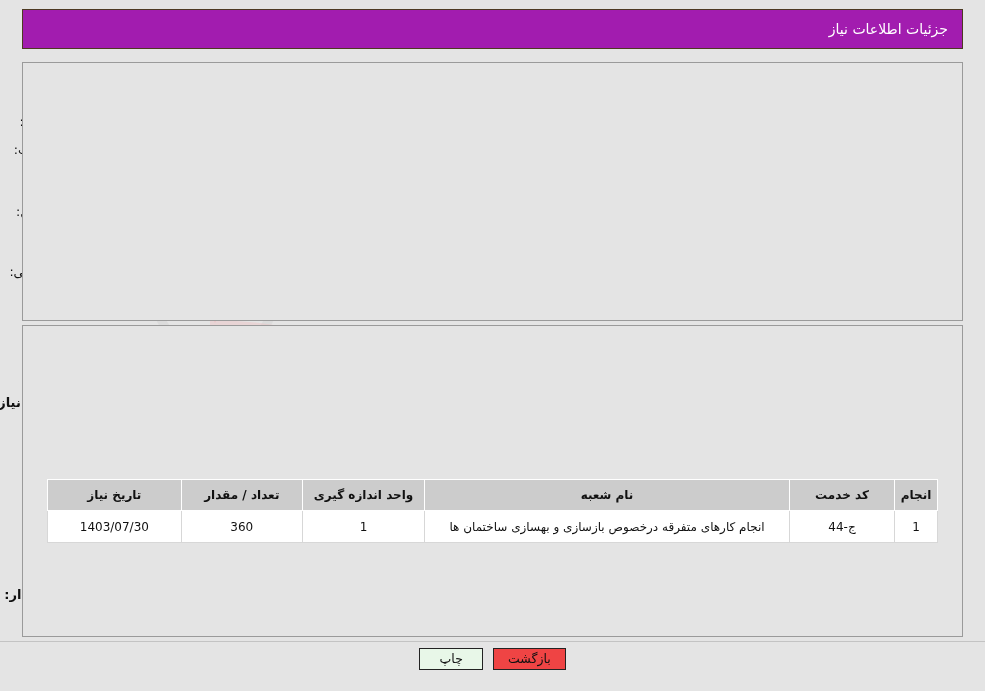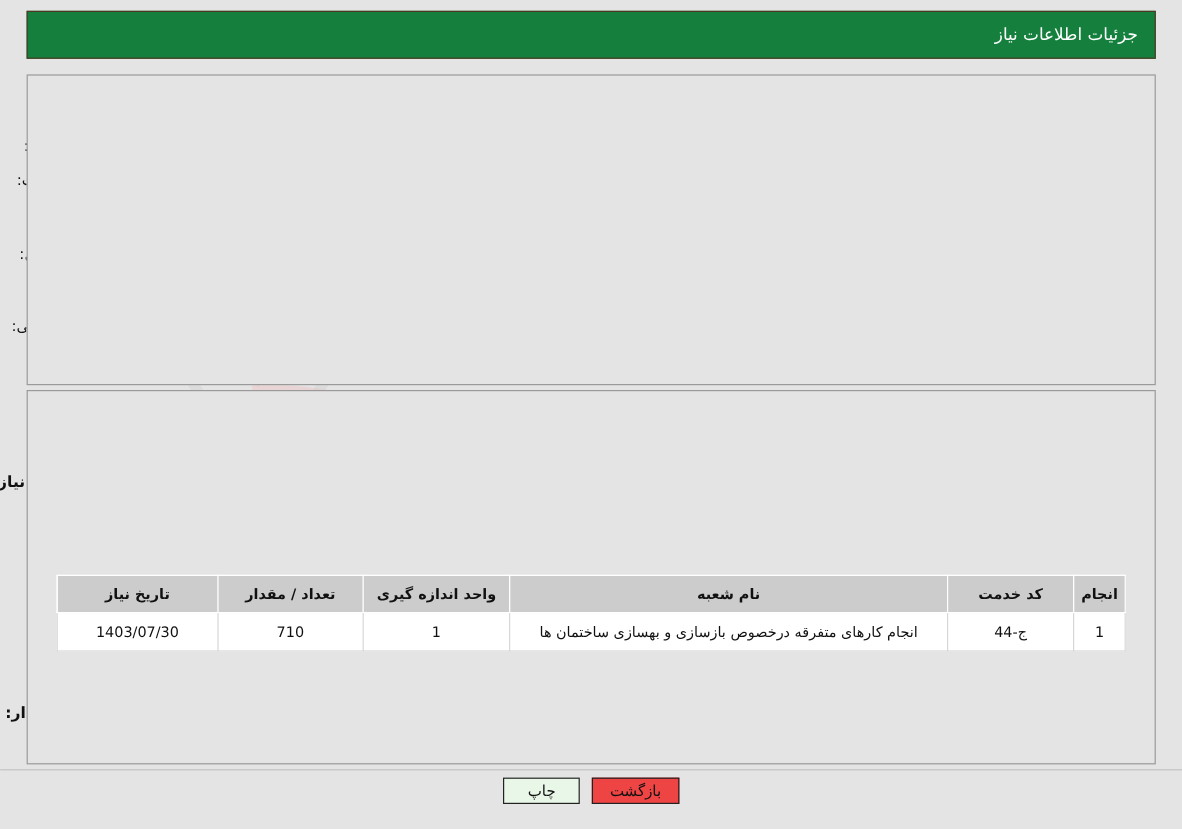--- a/index.html
+++ b/index.html
@@ -53,21 +53,21 @@
     opacity: .35;
   }
 
   
   .header-bar {
     position: absolute;
     left: 22px;
     top: 9px;
     width: 941px;
     height: 40px;
-    background: #15803d;
+    background: #a21caf;
     border: 1px solid #4d3a22;
     box-sizing: border-box;
     z-index: 10;
   }
   .header-title {
     position: absolute;
     right: 14px;
     top: 11px;
     color: #ffffff;
     font-size: 14px;
@@ -345,21 +345,21 @@
       <th class="c-qty">تعداد / مقدار</th>
       <th class="c-date">تاریخ نیاز</th>
     </tr>
   </thead>
   <tbody>
     <tr>
       <td>1</td>
       <td>ج-44</td>
       <td>انجام کارهای متفرقه درخصوص بازسازی و بهسازی ساختمان ها</td>
       <td>1</td>
-      <td>710</td>
+      <td>360</td>
       <td>1403/07/30</td>
     </tr>
   </tbody>
 </table>
 
 <div class="section-head" style="right:871px; top:587px;">توضیحات خریدار:</div>
 <div class="tbox" style="left:60px; top:548px; width:798px; height:78px;">بازدید قبل از قیمت گذاری الزامی میباشد و همچنین الزاما از استان قزوین</div>
 <div class="grip" style="left:63px; top:612px;">
   <span style="left:1px; top:10px; width:12px;"></span>
   <span style="left:5px; top:10px; width:7px;"></span>

